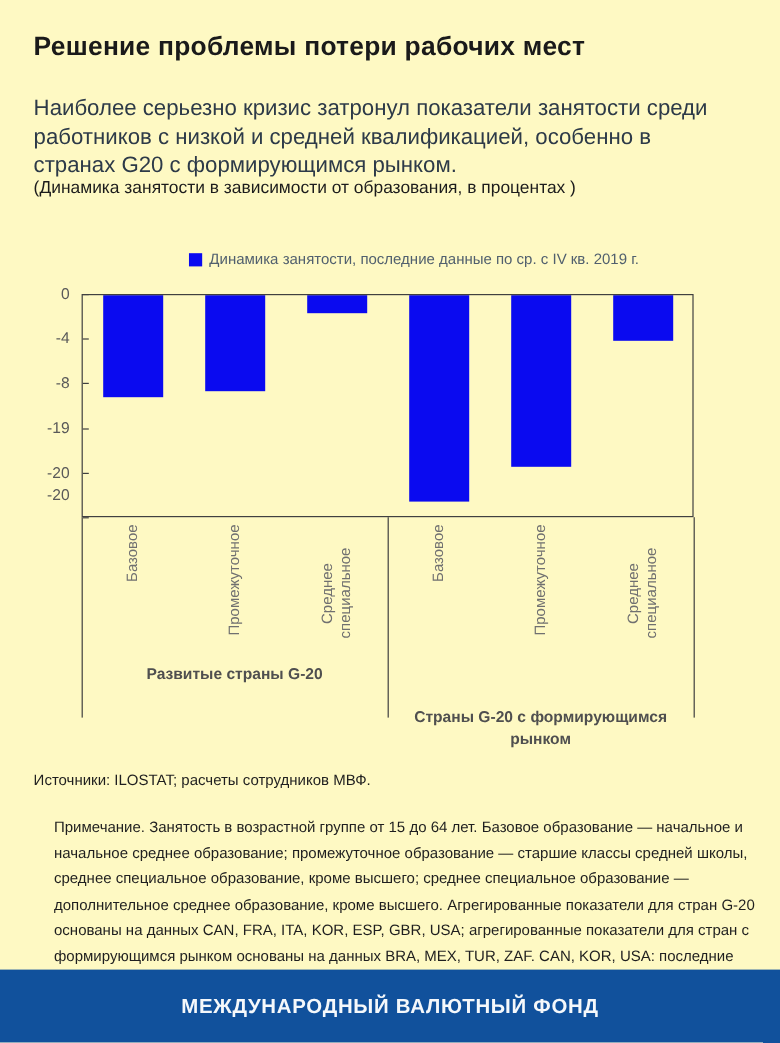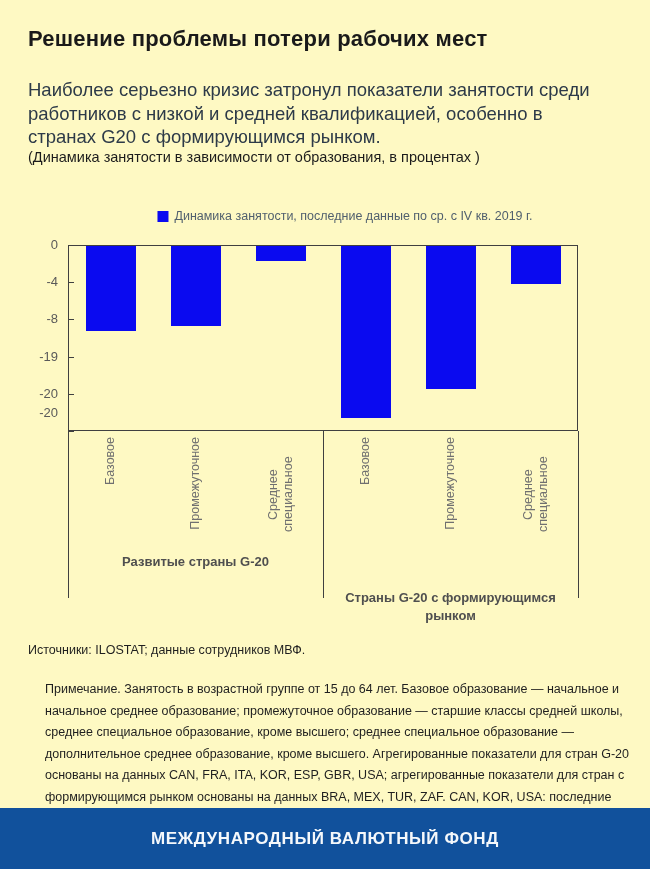--- a/index.html
+++ b/index.html
@@ -131,21 +131,21 @@
         </div>
         <div class="group-label" style="left: 323px; top: 553px; width: 255px; margin-top: 36px;">
           <span>Страны G-20 с формирующимся рынком</span>
         </div>
         <div class="divider" style="left: 323px; top: 431px; height: 167px;"></div>
         <div class="divider" style="left: 578px; top: 431px; height: 167px;"></div>
       </div>
     <div class="plot-box"></div>
   </div>
 
-  <p class="sources">Источники: ILOSTAT; данные сотрудников МВФ.</p>
+  <p class="sources">Источники: ILOSTAT; расчеты сотрудников МВФ.</p>
 
   <p class="note">Примечание. Занятость в возрастной группе от 15 до 64 лет. Базовое образование — начальное и начальное среднее образование; промежуточное образование — старшие классы средней школы, среднее специальное образование, кроме высшего; среднее специальное образование — дополнительное среднее образование, кроме высшего. Агрегированные показатели для стран G-20 основаны на данных CAN, FRA, ITA, KOR, ESP, GBR, USA; агрегированные показатели для стран с формирующимся рынком основаны на данных BRA, MEX, TUR, ZAF. CAN, KOR, USA: последние данные за III кв. 2020; и за II кв. для всех остальных.</p>
 
   <div class="footer-bar" style="background: rgb(17, 81, 156);">
     <span class="footer-brand">МЕЖДУНАРОДНЫЙ ВАЛЮТНЫЙ ФОНД</span>
   </div>
 
 </div>
 
 </body></html>

